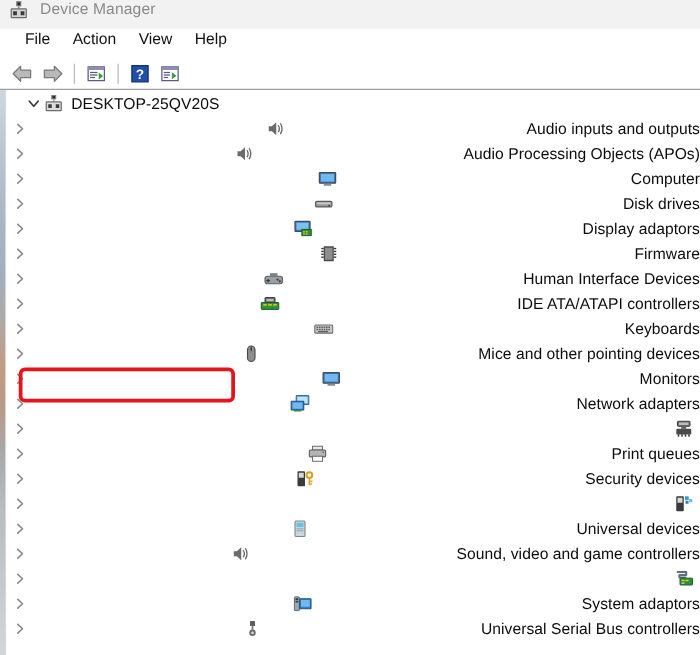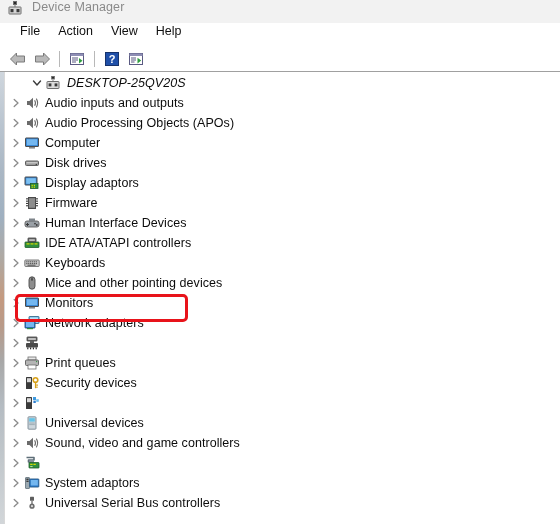--- a/index.html
+++ b/index.html
@@ -131,22 +131,22 @@
     width: 16px; height: 16px;
     flex: none;
     display: flex; align-items: center; justify-content: center;
     margin-right: 5px;
   }
   .node-label {
     font-size: 12.5px;
     color: #0c0c0c;
     letter-spacing: 0.05px;
   }
-  .row.root { padding-left: 24px; font-style: italic; }
-  .row.child { padding-left: 3px; }
+  .row.root { padding-left: 14px; }
+  .row.child { padding-left: 3px; justify-content: space-between; }
   .row.root .node-icon { margin-right: 6px; }
 
   
   .redbox {
     position: absolute;
     left: 15px; top: 294px;
     width: 173px; height: 28px;
     border: 3px solid #e8131a;
     border-radius: 5px;
     box-sizing: border-box;

